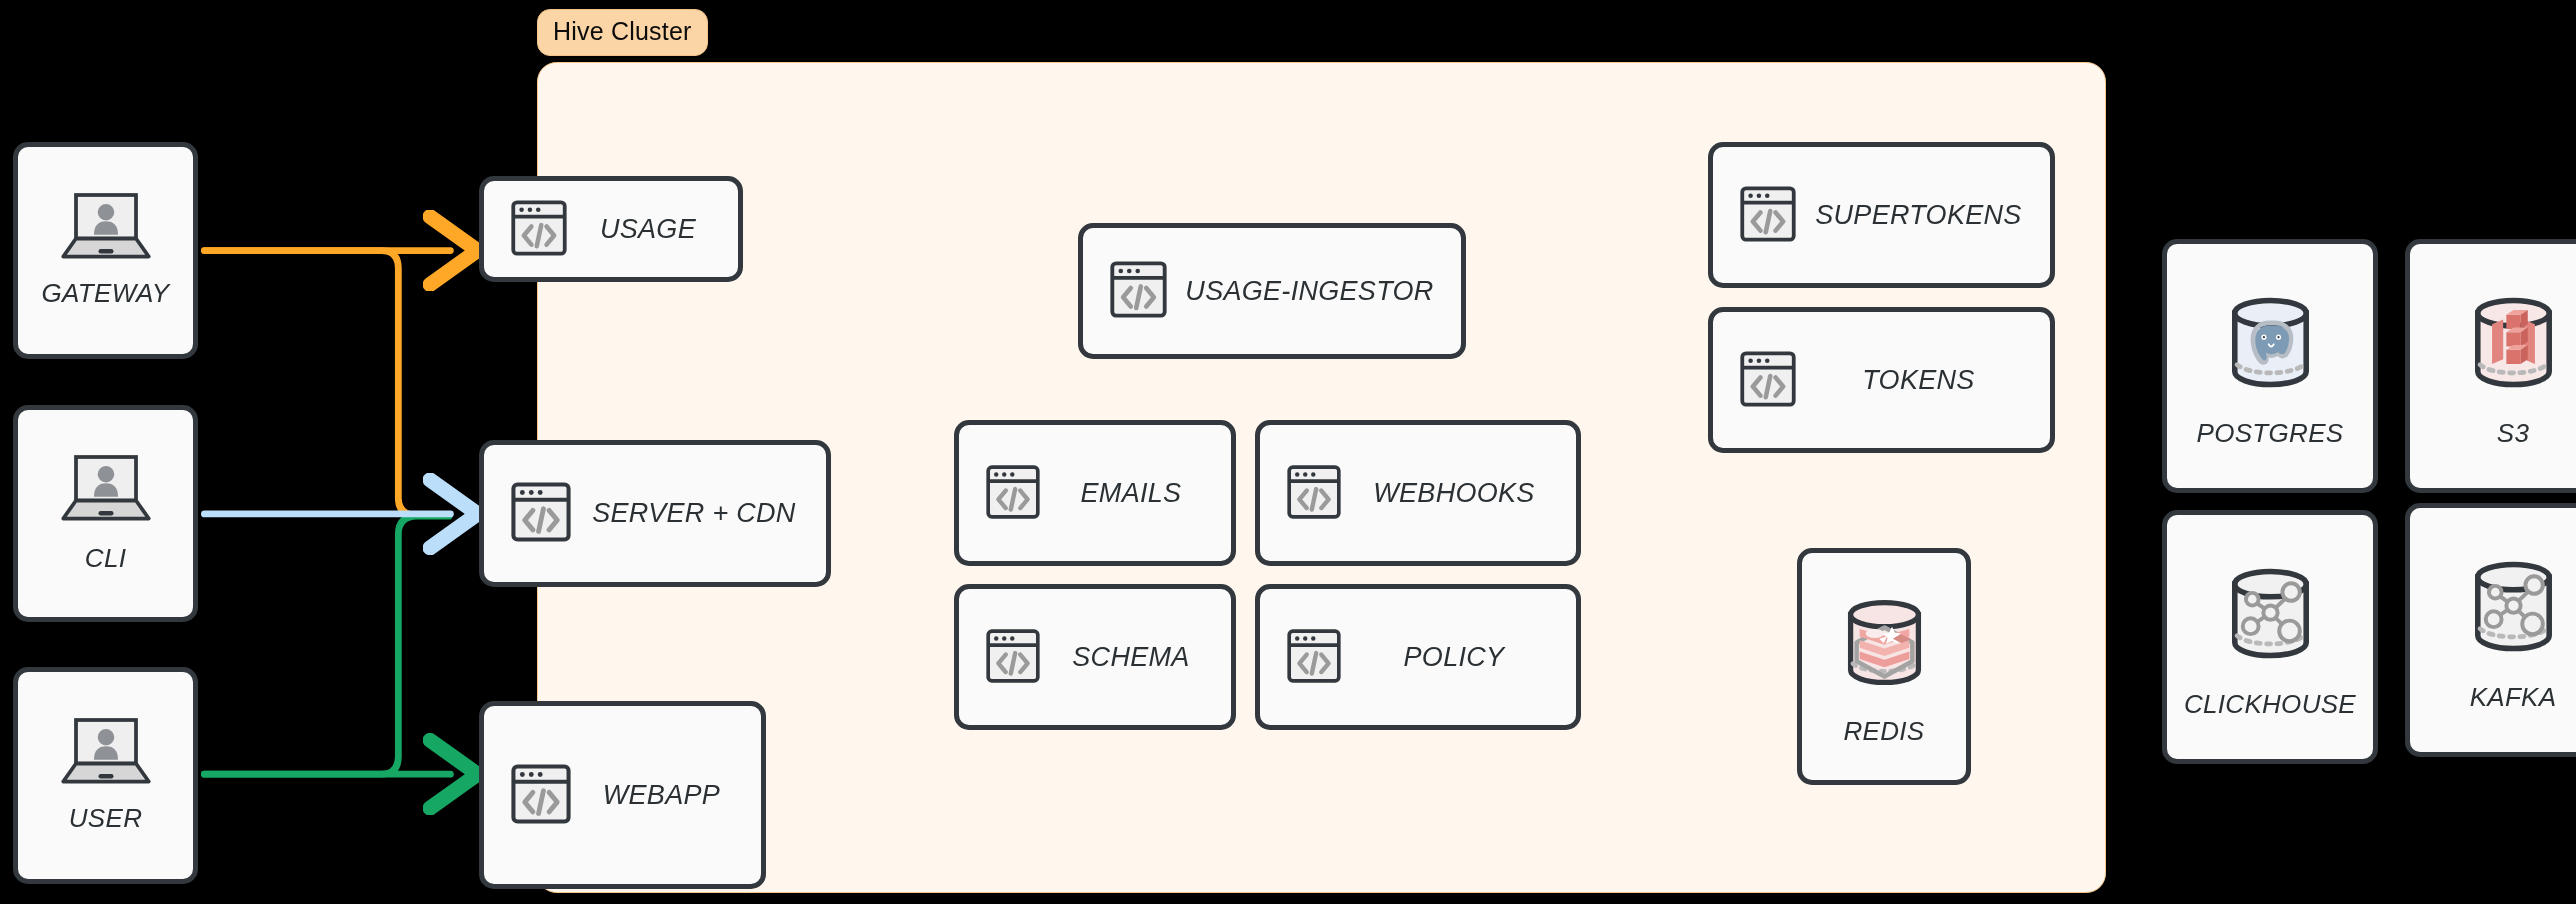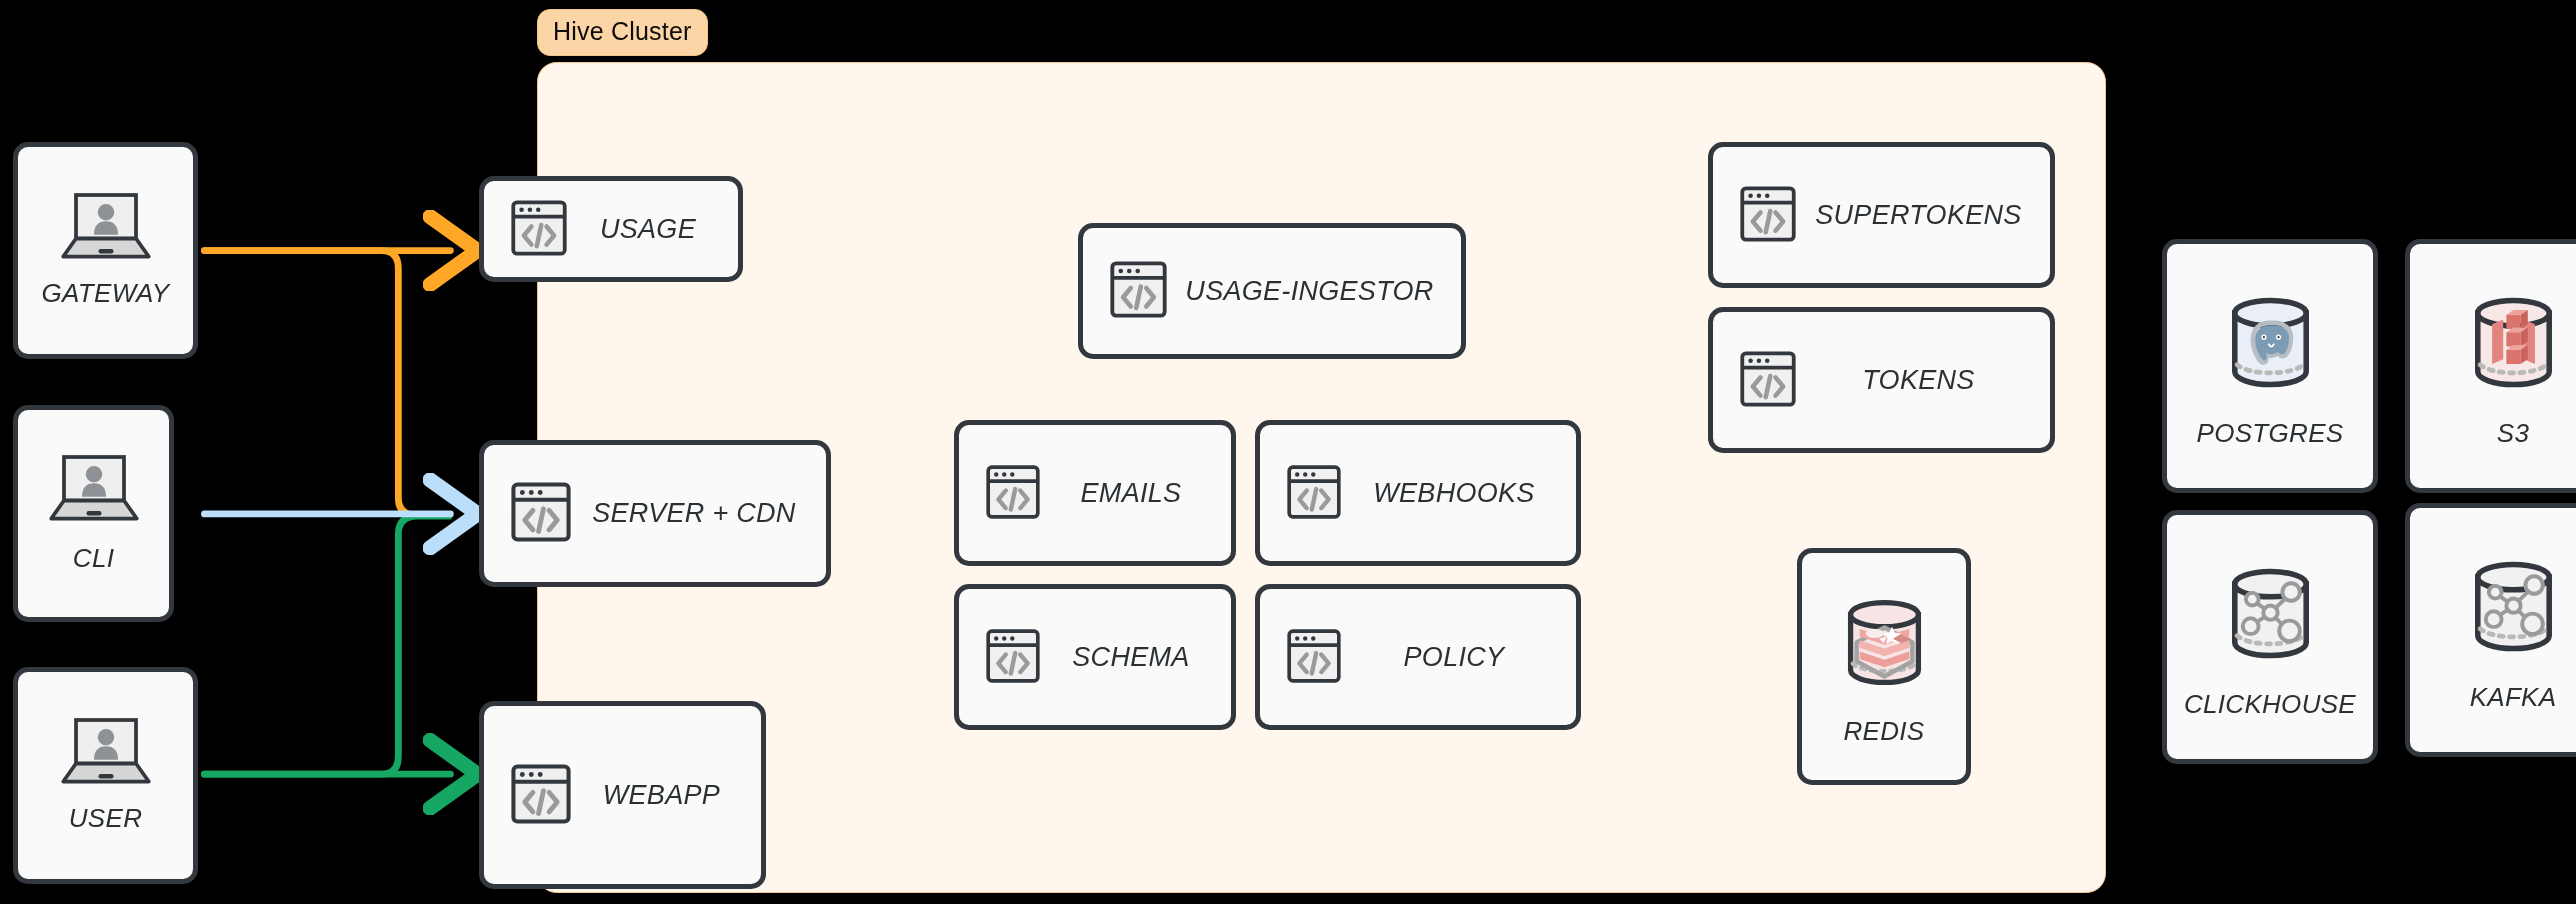--- a/index.html
+++ b/index.html
@@ -110,21 +110,21 @@
         <rect x="22" y="4" width="80" height="58" fill="#EFEFEF" stroke="#32383D" stroke-width="5"></rect>
         <circle cx="62" cy="27" r="11" fill="#8E9296"></circle>
         <path d="M46,57 q0,-18 16,-18 q16,0 16,18 z" fill="#8E9296"></path>
         <path d="M22,62 L102,62 L119,86 L5,86 Z" fill="#D6D6D6" stroke="#32383D" stroke-width="5" stroke-linejoin="round"></path>
         <rect x="52" y="76" width="20" height="6" rx="3" fill="#32383D"></rect>
       </svg>
     </span>
     <span class="node-label">GATEWAY</span>
   </div>
 
-  <div class="node stack" style="left:13px; top:405px; width:161px; height:217px;gap:17px;">
+  <div class="node stack" style="left:13px; top:405px; width:185px; height:217px;gap:17px;">
     <span>
       <svg width="94" height="69" viewBox="0 0 124 92">
         <rect x="22" y="4" width="80" height="58" fill="#EFEFEF" stroke="#32383D" stroke-width="5"></rect>
         <circle cx="62" cy="27" r="11" fill="#8E9296"></circle>
         <path d="M46,57 q0,-18 16,-18 q16,0 16,18 z" fill="#8E9296"></path>
         <path d="M22,62 L102,62 L119,86 L5,86 Z" fill="#D6D6D6" stroke="#32383D" stroke-width="5" stroke-linejoin="round"></path>
         <rect x="52" y="76" width="20" height="6" rx="3" fill="#32383D"></rect>
       </svg>
     </span>
     <span class="node-label">CLI</span>

